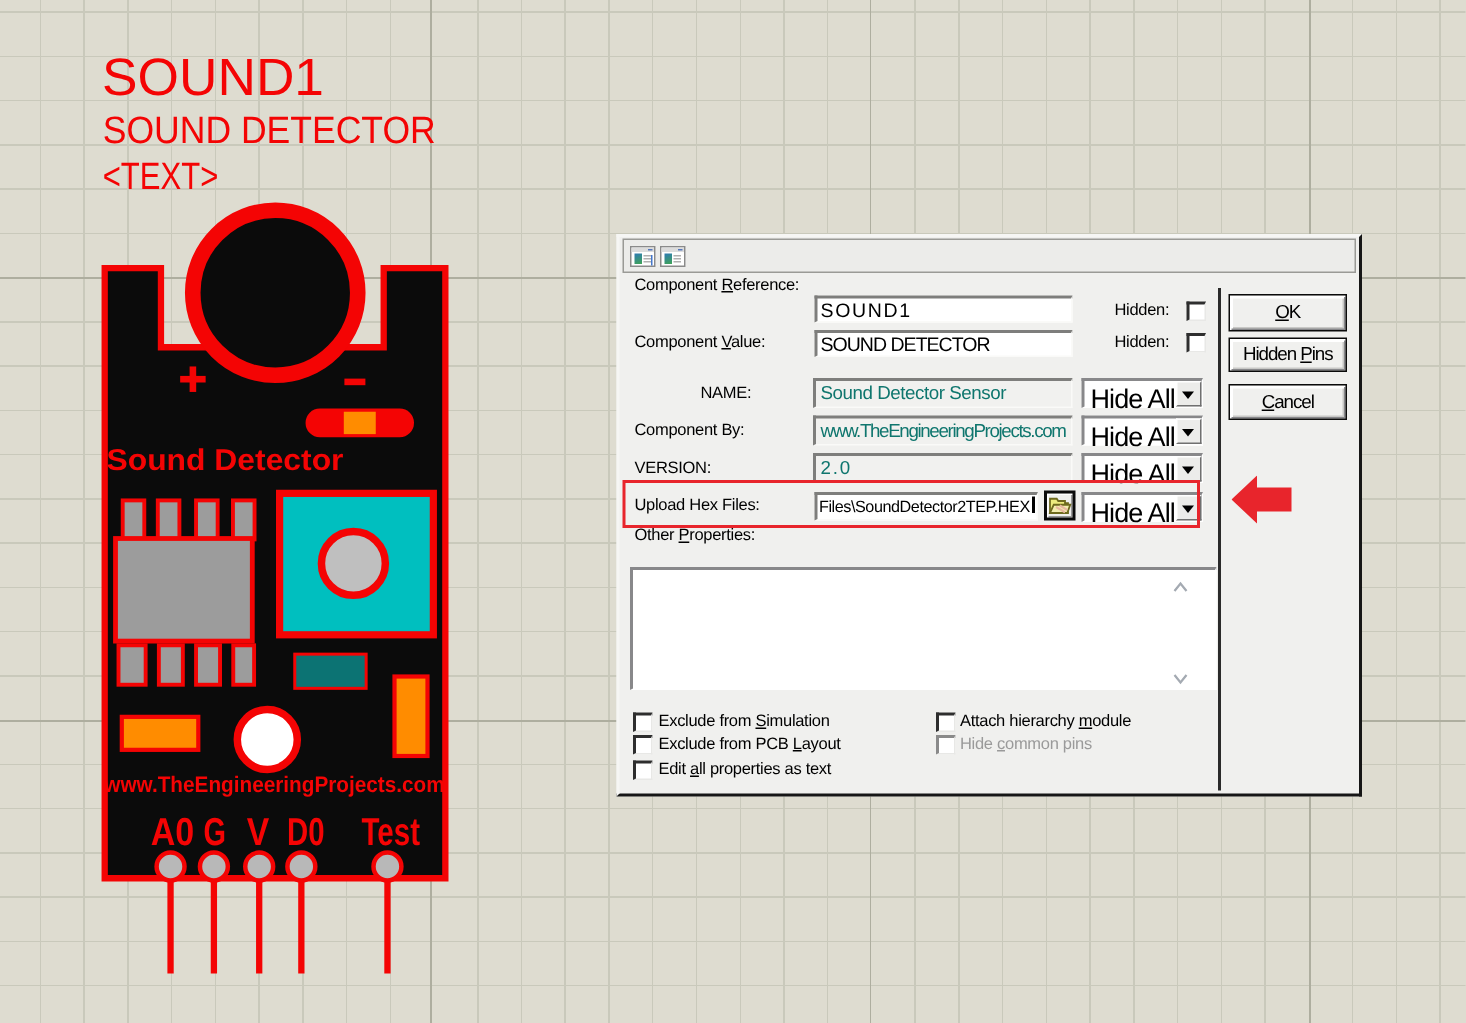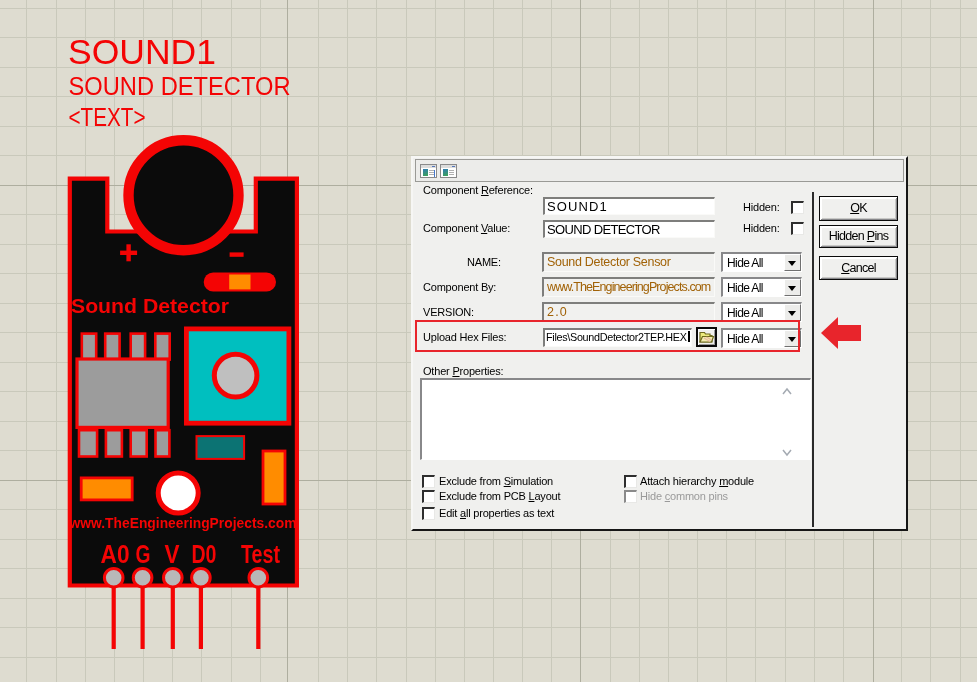--- a/index.html
+++ b/index.html
@@ -23,22 +23,22 @@
 .micon { position:absolute; top:4px; width:17px; height:14px; border:1px solid #8a8a8a; background:#fff; }
 .micon .bar { position:absolute; left:0; top:0; right:0; height:3px; background:#dcdcdc; }
 .micon .sq { position:absolute; left:2px; top:4px; width:5px; height:7px; background:linear-gradient(160deg,#2e7bb4,#3fa455); }
 .micon .l1,.micon .l2,.micon .l3 { position:absolute; left:8px; height:1px; width:5px; background:#b0b0b0; }
 .micon .dots { position:absolute; right:1px; top:1px; width:3px; height:1px; background:#5577bb; }
 .micon .vl { position:absolute; right:1.5px; top:4.5px; width:1px; height:7px; background:#4477cc; }
 .micon .l1{top:5px} .micon .l2{top:7px} .micon .l3{top:9px}
 .lbl { position:absolute; font-size:11px; letter-spacing:-0.2px; color:#000; white-space:nowrap; }
 u { text-decoration:underline; }
 .tf { position:absolute; background:#fff; border-top:2px solid #7e7e7c; border-left:2px solid #7e7e7c; border-right:1px solid #fafaf8; border-bottom:1px solid #fafaf8; font-size:13px; color:#000; white-space:nowrap; overflow:hidden; }
-.tf.dis { background:#f1f1ef; color:#a16207; font-size:12.5px; }
-.dd { position:absolute; left:721px; width:81px; height:20px; background:#fff; border-top:2px solid #88888a; border-left:2px solid #88888a; border-right:1px solid #fff; border-bottom:1px solid #fff; font-size:12px; }
+.tf.dis { background:#f1f1ef; color:#0f766e; font-size:12.5px; }
+.dd { position:absolute; left:721px; width:81px; height:20px; background:#fff; border-top:2px solid #88888a; border-left:2px solid #88888a; border-right:1px solid #fff; border-bottom:1px solid #fff; font-size:18px; }
 .dd .txt { position:absolute; left:4px; top:2px; letter-spacing:-0.6px; }
 .dd .btn { position:absolute; right:0; top:0; width:17px; height:100%; background:#ececea; border-left:1px solid #fff; border-top:1px solid #fff; border-right:1px solid #707070; border-bottom:1px solid #707070; }
 .dd .btn:after { content:""; position:absolute; left:3px; top:6px; border-left:4.5px solid transparent; border-right:4.5px solid transparent; border-top:5.5px solid #000; }
 .cb { position:absolute; width:13px; height:13px; background:#fff; border-top:2px solid #2e2e2e; border-left:2px solid #2e2e2e; border-right:1px solid #e8e8e6; border-bottom:1px solid #e8e8e6; }
 .cb.dis { border-top-color:#8a8a8a; border-left-color:#8a8a8a; }
 .btn95 { position:absolute; left:819px; width:79px; background:#f0f0ee; border:1px solid #0a0a0a; font-size:12.5px; letter-spacing:-0.7px; text-align:center; box-shadow:inset 1px 1px 0 #ffffff, inset -1px -1px 0 #87878a, inset 2px 2px 0 #ffffff, inset -2px -2px 0 #c8c8c6; }
 #vline { position:absolute; left:400px; top:36px; width:2px; height:334px; background:#2a2a2a; }
 #redbox { position:absolute; left:415px; top:320px; width:385px; height:32px; border:2px solid #e8252c; }
 #arrow { position:absolute; left:821px; top:317px; }
 #ta { position:absolute; left:420px; top:378px; width:391px; height:82px; background:#fff; border-top:2px solid #88888a; border-left:2px solid #88888a; border-right:1px solid #fff; border-bottom:1px solid #fff; }
@@ -198,21 +198,21 @@
       </div>
   </div>
 </div>
 
 <div class="lbl" style="left:423px; top:184px;">Component <u>R</u>eference:</div>
 <div class="lbl" style="left:423px; top:222px;">Component <u>V</u>alue:</div>
 <div class="lbl" style="left:423px; top:256px;margin-left:44px;">NAME:</div>
 <div class="lbl" style="left:423px; top:281px;">Component By:</div>
 <div class="lbl" style="left:423px; top:306px;">VERSION:</div>
 <div class="lbl" style="left:423px; top:331px;">Upload Hex Files:</div>
-<div class="lbl" style="left:423px; top:365px;">Other <u>P</u>roperties:</div>
+<div class="lbl" style="left:423px; top:351px;">Other <u>P</u>roperties:</div>
 <div class="lbl" style="left:743px; top:201px;">Hidden:</div>
 <div class="lbl" style="left:743px; top:222px;">Hidden:</div>
 
 <div class="tf" style="left:543px; top:197px; width:172px; height:18px; padding:0 2px; letter-spacing:1.1px;">SOUND1</div>
 <div class="tf" style="left:543px; top:220px; width:172px; height:18px; padding:0 2px; letter-spacing:-0.65px;">SOUND DETECTOR</div>
 <div class="tf dis" style="left:542px; top:252px; width:173px; height:20px; padding:1px 3px; letter-spacing:-0.3px;">Sound Detector Sensor</div>
 <div class="tf dis" style="left:542px; top:277px; width:173px; height:20px; padding:1px 3px; letter-spacing:-0.9px;">www.TheEngineeringProjects.com</div>
 <div class="tf dis" style="left:542px; top:301.5px; width:173px; height:20px; padding:1px 3px; letter-spacing:1.2px;">2.0</div>
 <div class="tf" style="left:543px; top:327.5px; width:149px; height:19px; padding:1.5px 0 2px 1px; font-size:10.8px; letter-spacing:-0.3px;">Files\SoundDetector2TEP.HEX<span style="display:inline-block;width:2px;height:11px;background:#000;vertical-align:-1px;margin-left:1px;"></span></div>
 

